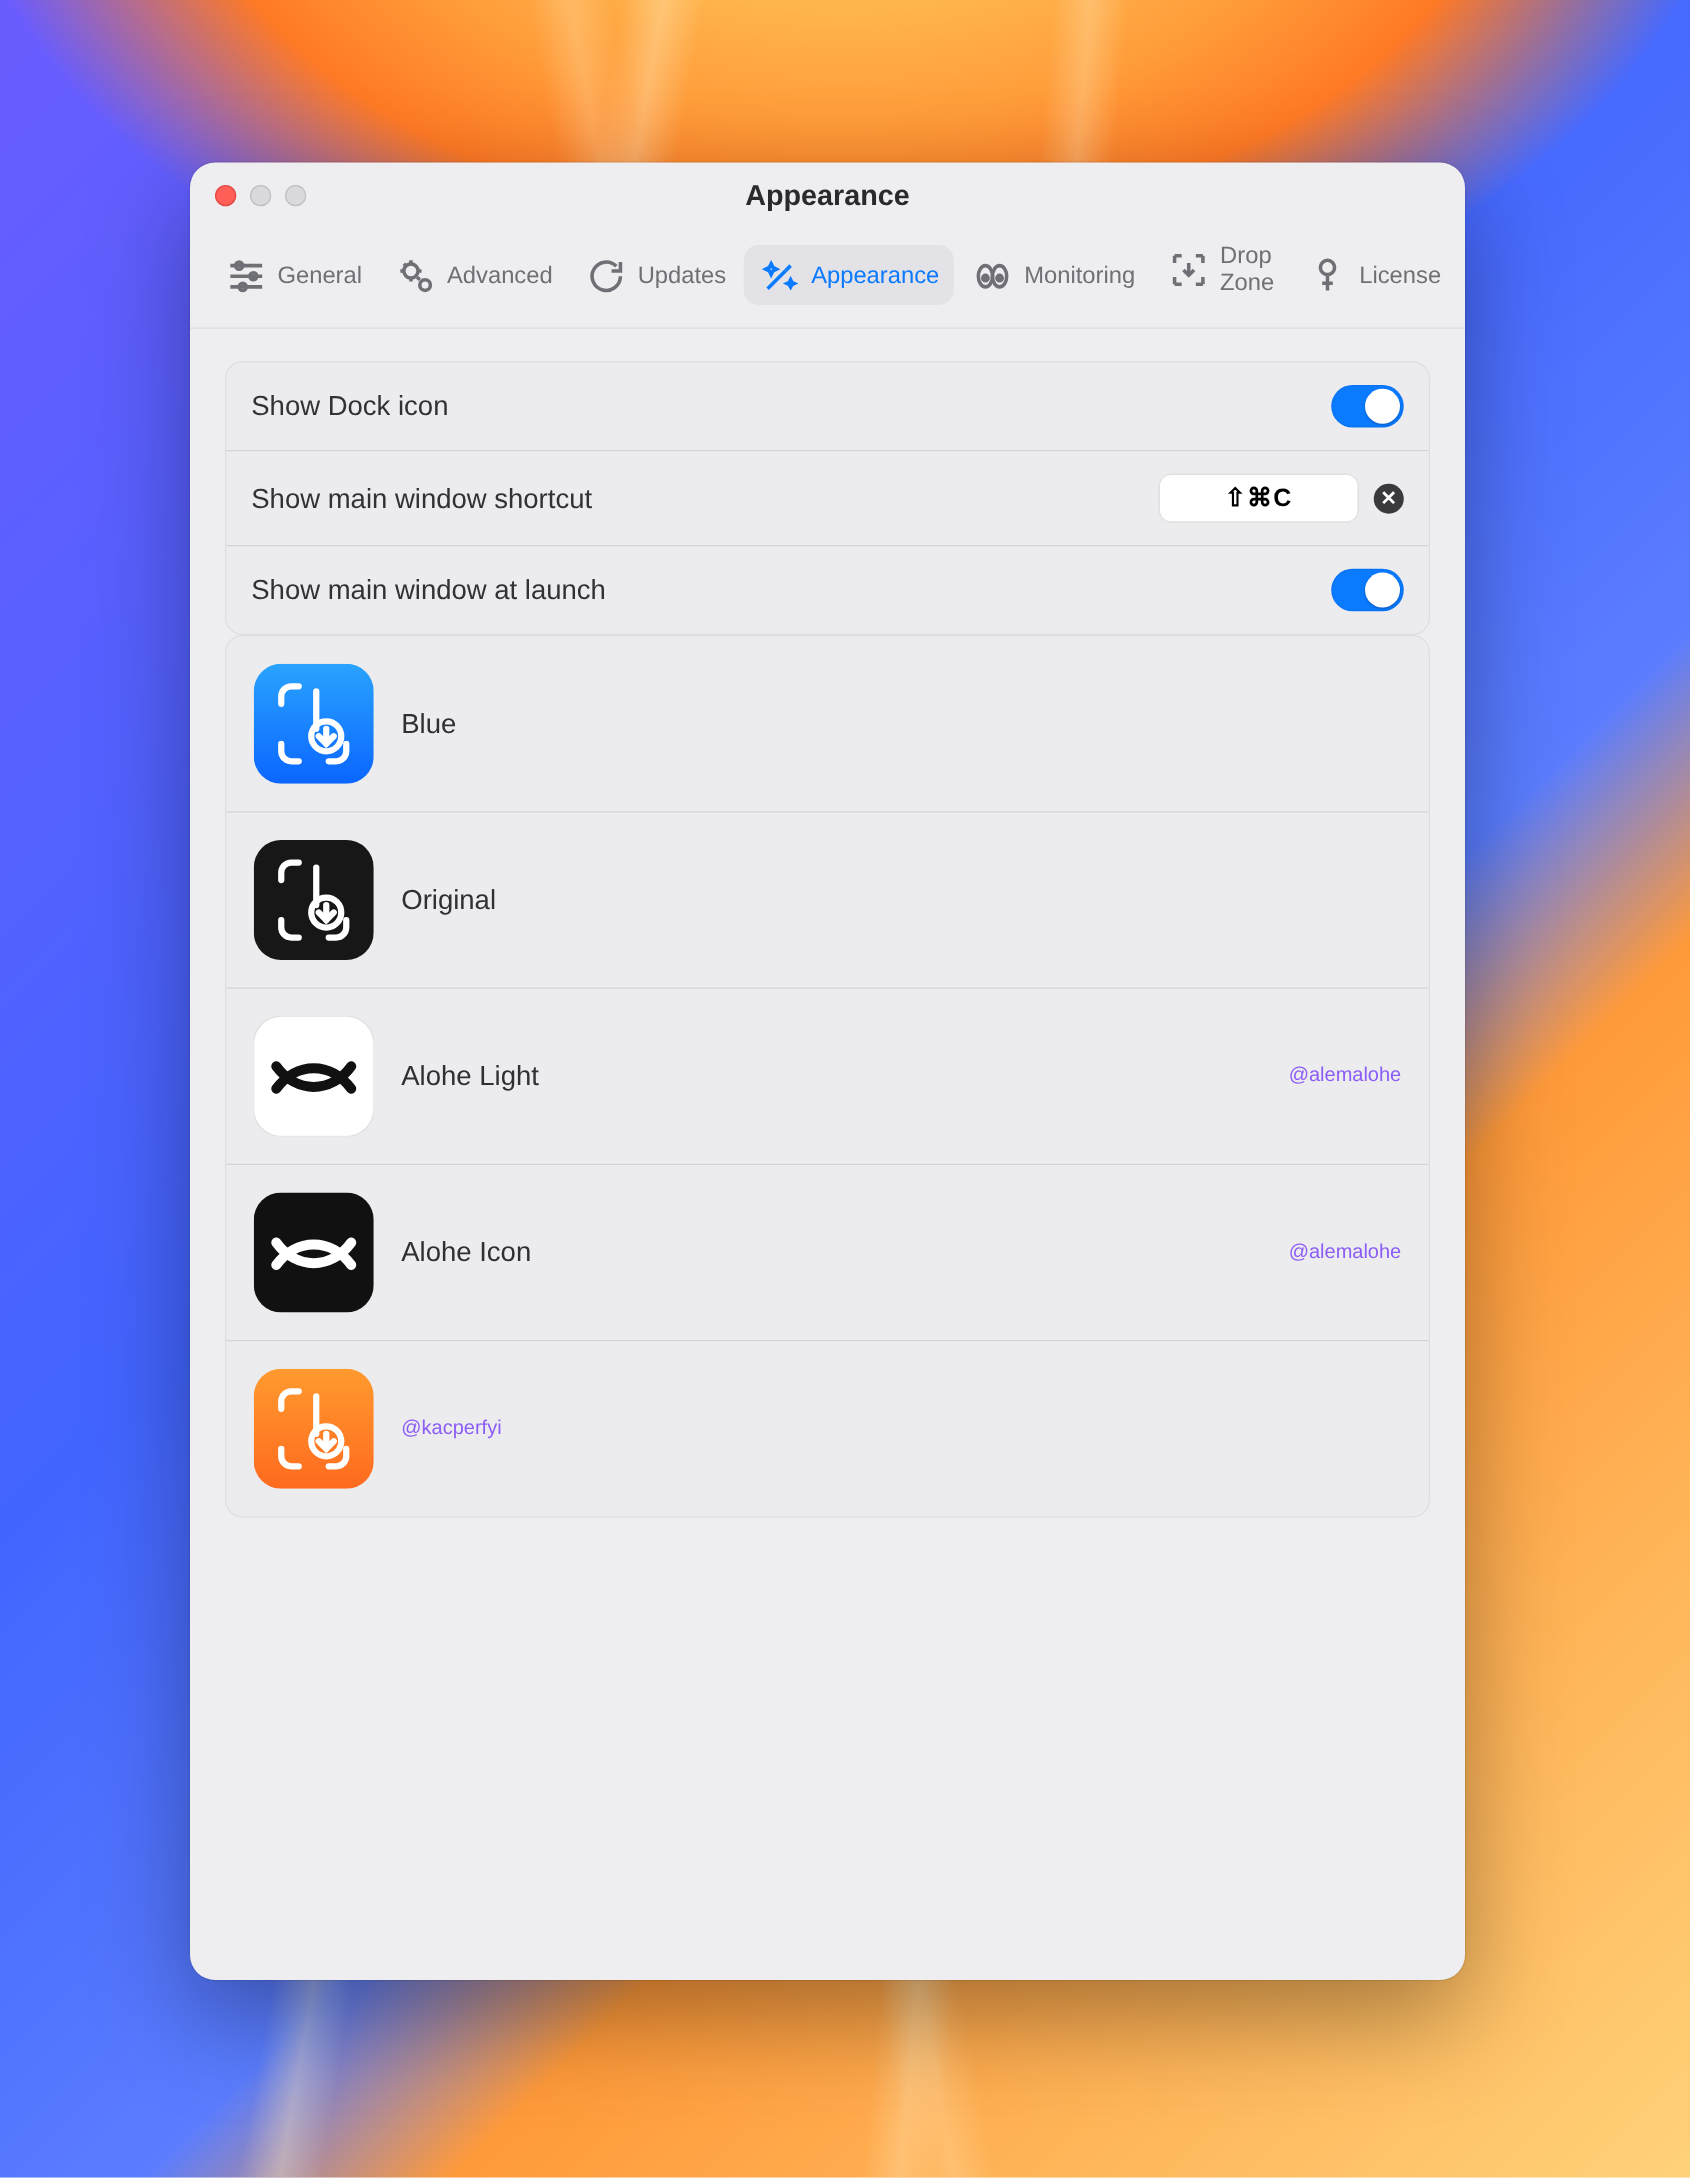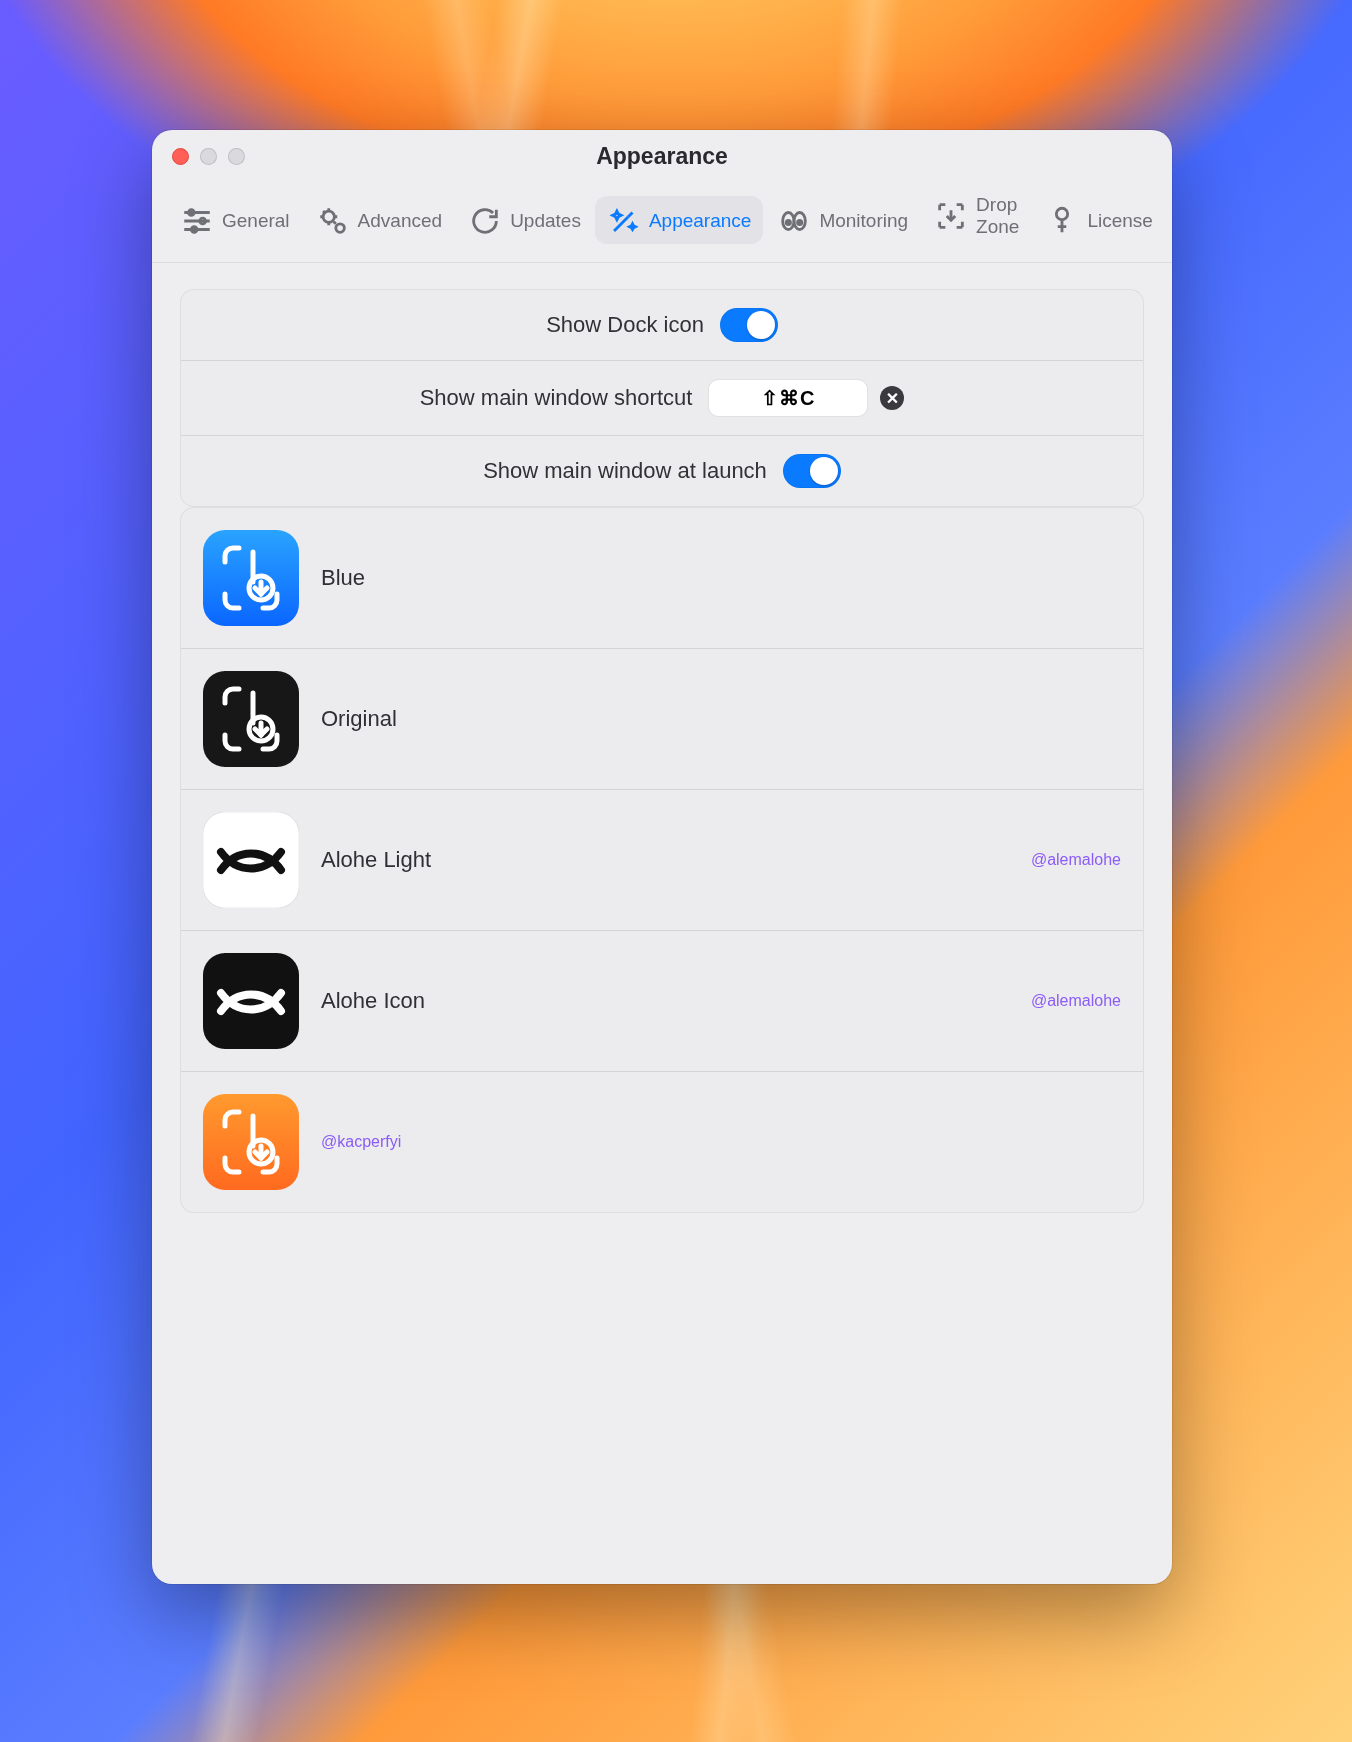--- a/index.html
+++ b/index.html
@@ -45,21 +45,21 @@
   .tb-item .lbl { font-size:19px; }
   .tb-item.active .lbl { color:#0a7aff; }
   .tb-ico { width:34px; height:34px; display:flex; align-items:center; justify-content:center; }
   .tb-ico svg { width:34px; height:34px; stroke:#6f6f76; fill:none; stroke-width:2; }
   .tb-item.active .tb-ico svg { stroke:#0a7aff; }
 
   
   .content { padding:26px 28px; }
 
   .panel { background:#ececee; border:1px solid rgba(0,0,0,.06); border-radius:14px; overflow:hidden; }
-  .row { display:flex; align-items:center; justify-content:center; padding:18px 20px; border-top:1px solid rgba(0,0,0,.10);gap:16px; }
+  .row { display:flex; align-items:center; justify-content:space-between; padding:18px 20px; border-top:1px solid rgba(0,0,0,.10);gap:16px; }
   .row:first-child { border-top:none; }
   .row .label { font-size:22px; color:#323236; }
 
   
   .toggle { position:relative; width:58px; height:34px; border-radius:34px; background:#0a7aff; box-shadow: inset 0 0 0 1px rgba(0,0,0,.05); }
   .toggle .knob { position:absolute; top:3px; right:3px; width:28px; height:28px; border-radius:50%; background:#fff; box-shadow:0 1px 2px rgba(0,0,0,.25); }
 
   
   .shortcut-wrap { display:flex; align-items:center; gap:12px; }
   .shortcut { background:#fff; border:1px solid rgba(0,0,0,.12); border-radius:10px; padding:6px 22px; font-size:20px; font-weight:600; min-width:160px; text-align:center; letter-spacing:1px; }

